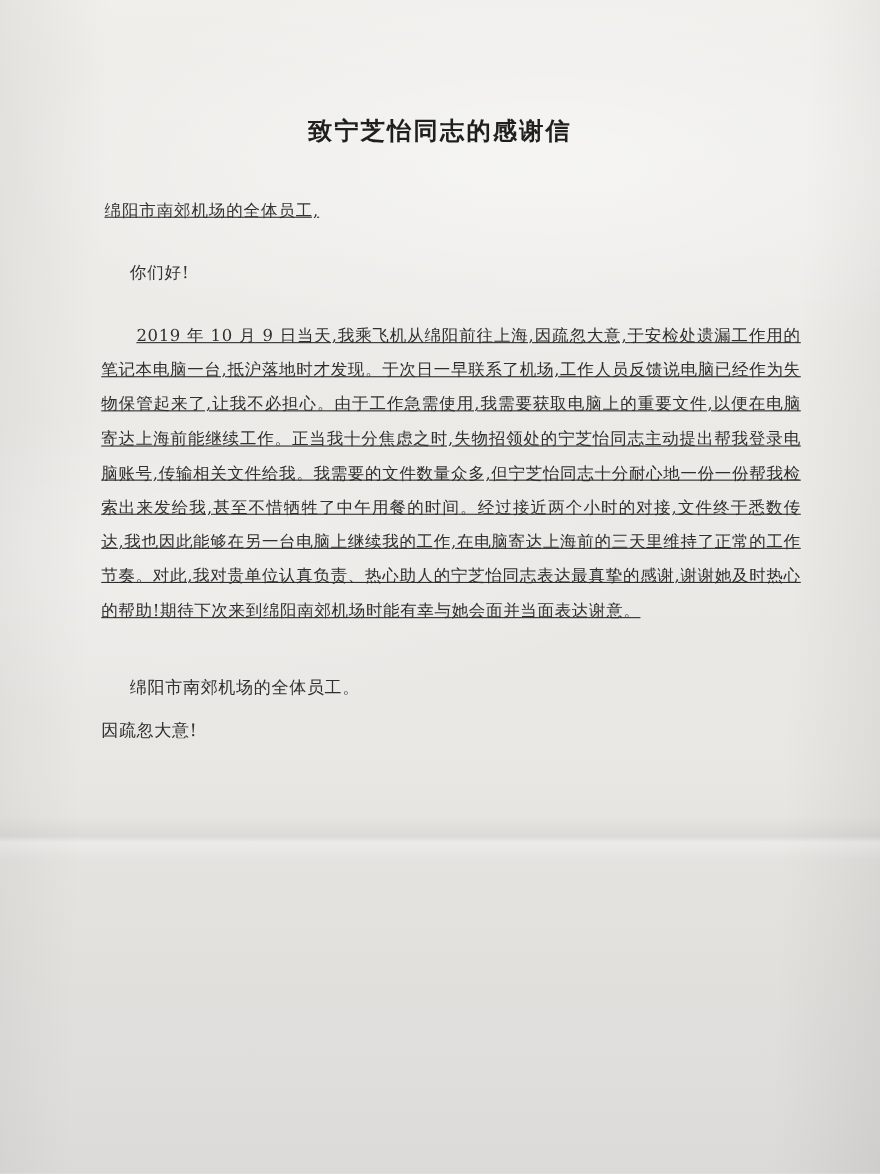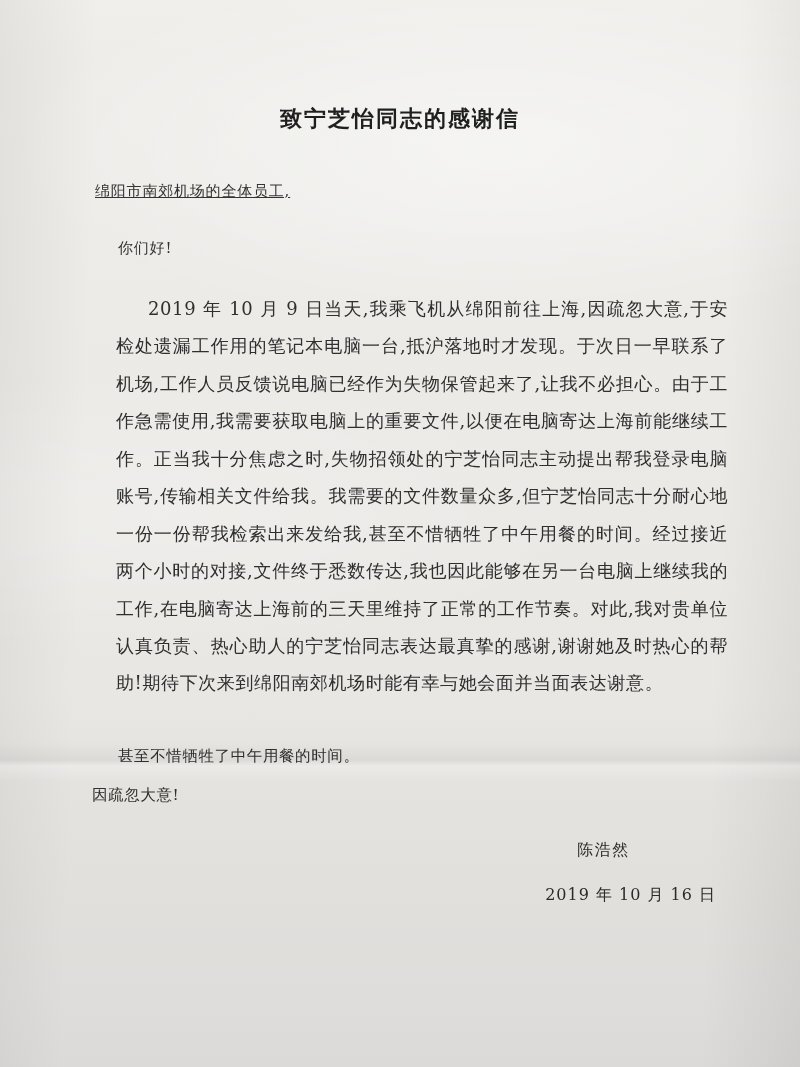--- a/index.html
+++ b/index.html
@@ -88,30 +88,31 @@
     letter-spacing: 0.8px;
     color: #333;
   }
 
   .body-block {
     margin: 0;
     padding: 0;
   }
 
   .body-text {
-    font-size: 18px;
+    font-size: 15px;
     line-height: 2.08;
     margin: 0;
     padding-top: 32px;
-    padding-left: 116px;
+    padding-left: 92px;
     padding-right: 72px;
     text-align: justify;
     text-indent: 32px;
     letter-spacing: 0.6px;
     color: #2f2f2f;
+    text-decoration: underline;
   }
 
   .closing-line {
     font-size: 15.5px;
     margin: 0;
     padding-top: 44px;
     padding-left: 118px;
     letter-spacing: 0.6px;
     color: #2f2f2f;
   }
@@ -156,22 +157,18 @@
     <h1 class="doc-title">致宁芝怡同志的感谢信</h1>
 
     <p class="salutation">绵阳市南郊机场的全体员工,</p>
 
     <p class="greeting">你们好!</p>
 
     <div class="body-block">
       <p class="body-text">2019 年 10 月 9 日当天,我乘飞机从绵阳前往上海,因疏忽大意,于安检处遗漏工作用的笔记本电脑一台,抵沪落地时才发现。于次日一早联系了机场,工作人员反馈说电脑已经作为失物保管起来了,让我不必担心。由于工作急需使用,我需要获取电脑上的重要文件,以便在电脑寄达上海前能继续工作。正当我十分焦虑之时,失物招领处的宁芝怡同志主动提出帮我登录电脑账号,传输相关文件给我。我需要的文件数量众多,但宁芝怡同志十分耐心地一份一份帮我检索出来发给我,甚至不惜牺牲了中午用餐的时间。经过接近两个小时的对接,文件终于悉数传达,我也因此能够在另一台电脑上继续我的工作,在电脑寄达上海前的三天里维持了正常的工作节奏。对此,我对贵单位认真负责、热心助人的宁芝怡同志表达最真挚的感谢,谢谢她及时热心的帮助!期待下次来到绵阳南郊机场时能有幸与她会面并当面表达谢意。</p>
     </div>
 
-    <p class="closing-line">甚至不惜牺牲了中午用餐的时间。</p>
+    <p class="closing-line">绵阳市南郊机场的全体员工。</p>
 
     <p class="valediction">因疏忽大意!</p>
   </div>
 
-  <div class="signature-block">
-    <p class="signature-name">陈浩然</p>
-    <p class="signature-date">2019 年 10 月 16 日</p>
-  </div>
 </div>
 
 </body></html>

